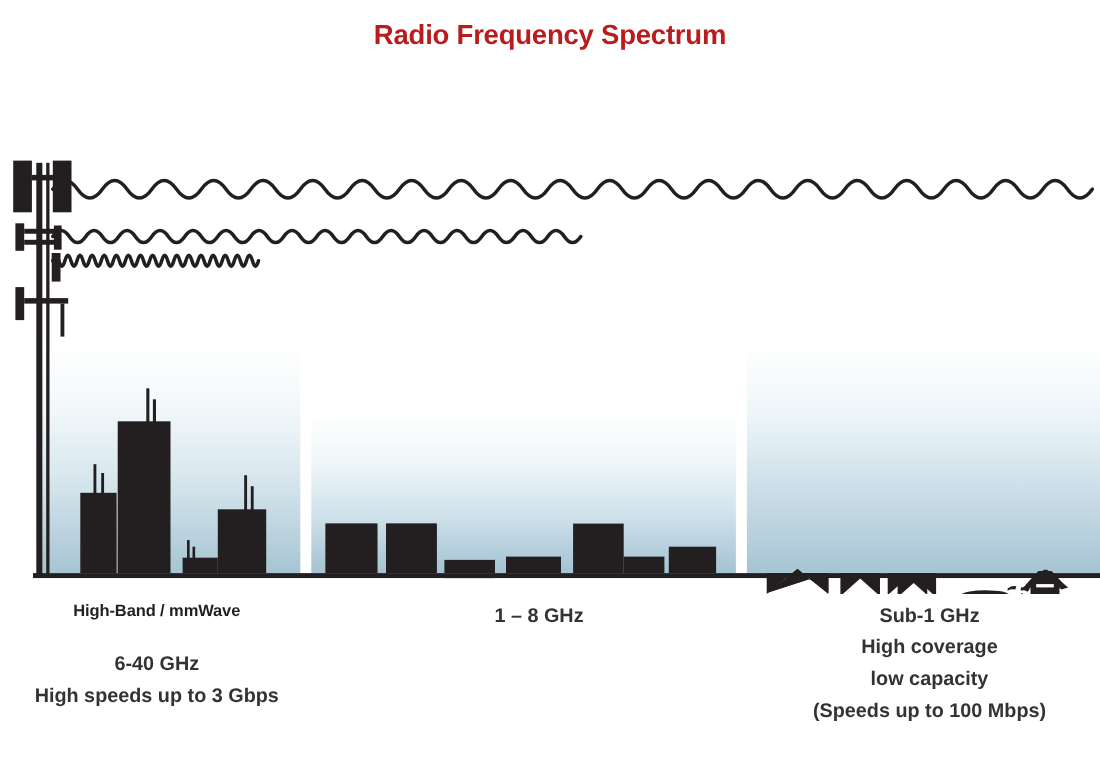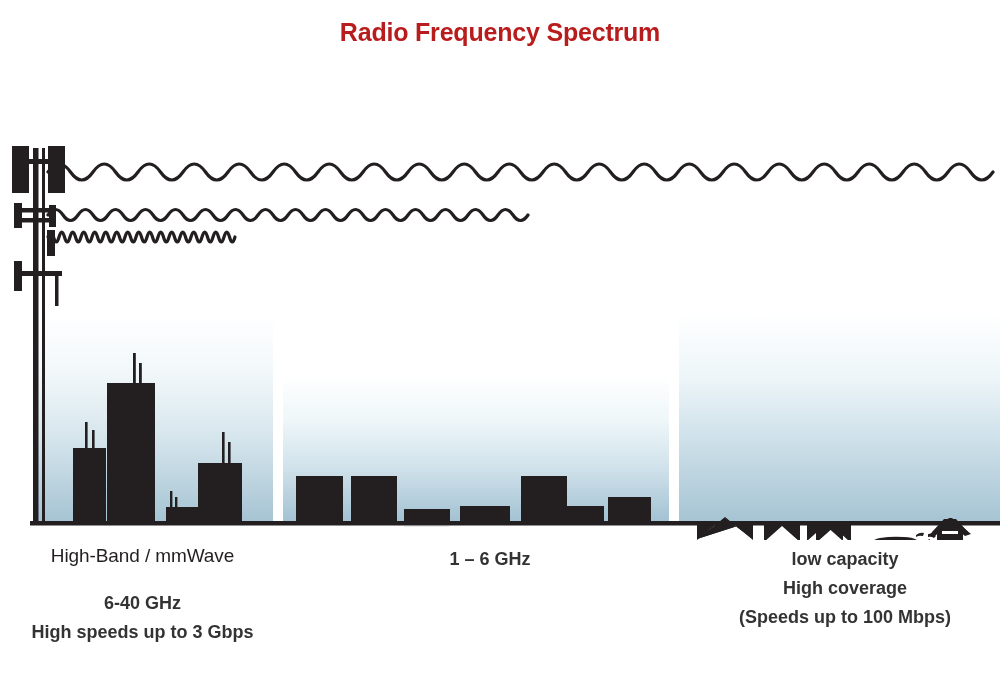--- a/index.html
+++ b/index.html
@@ -20,21 +20,21 @@
     letter-spacing:-0.2px;
     color:#b91c1c;
     margin-top:16px;
   }
 
   .figure{position:absolute;left:0;top:60px;width:1000px;height:480px;}
 
   .labels{position:absolute;left:0;top:545px;width:1000px;height:150px;}
   .col{position:absolute;top:0;text-align:center;}
   .col .band{
-    font-size:19px;font-weight:normal;color:#231f20;
+    font-size:15px;font-weight:bold;color:#231f20;
     letter-spacing:-0.1px;
     margin:0 0 22px 0;line-height:22px;
   }
   .col .line{
     font-size:18px;font-weight:bold;color:#333;
     line-height:29px;
   }
   #col-high{left:0;width:285px;}
   #col-mid{left:345px;width:290px;}
   #col-low{left:700px;width:290px;}
@@ -243,23 +243,24 @@
 
   <div class="labels">
 
     <div class="col" id="col-high">
       <div class="band">High-Band / mmWave</div>
       <div class="line">6-40 GHz</div>
       <div class="line">High speeds up to 3 Gbps</div>
     </div>
 
     <div class="col" id="col-mid">
-      <div class="line">1 – 6 GHz</div>
+      <div class="line">1 – 8 GHz</div>
     </div>
 
     <div class="col" id="col-low">
+      <div class="line">Sub-1 GHz</div>
+      <div class="line">High coverage</div>
       <div class="line">low capacity</div>
-      <div class="line">High coverage</div>
       <div class="line">(Speeds up to 100 Mbps)</div>
     </div>
 
   </div>
 </div>
 
 </body></html>

